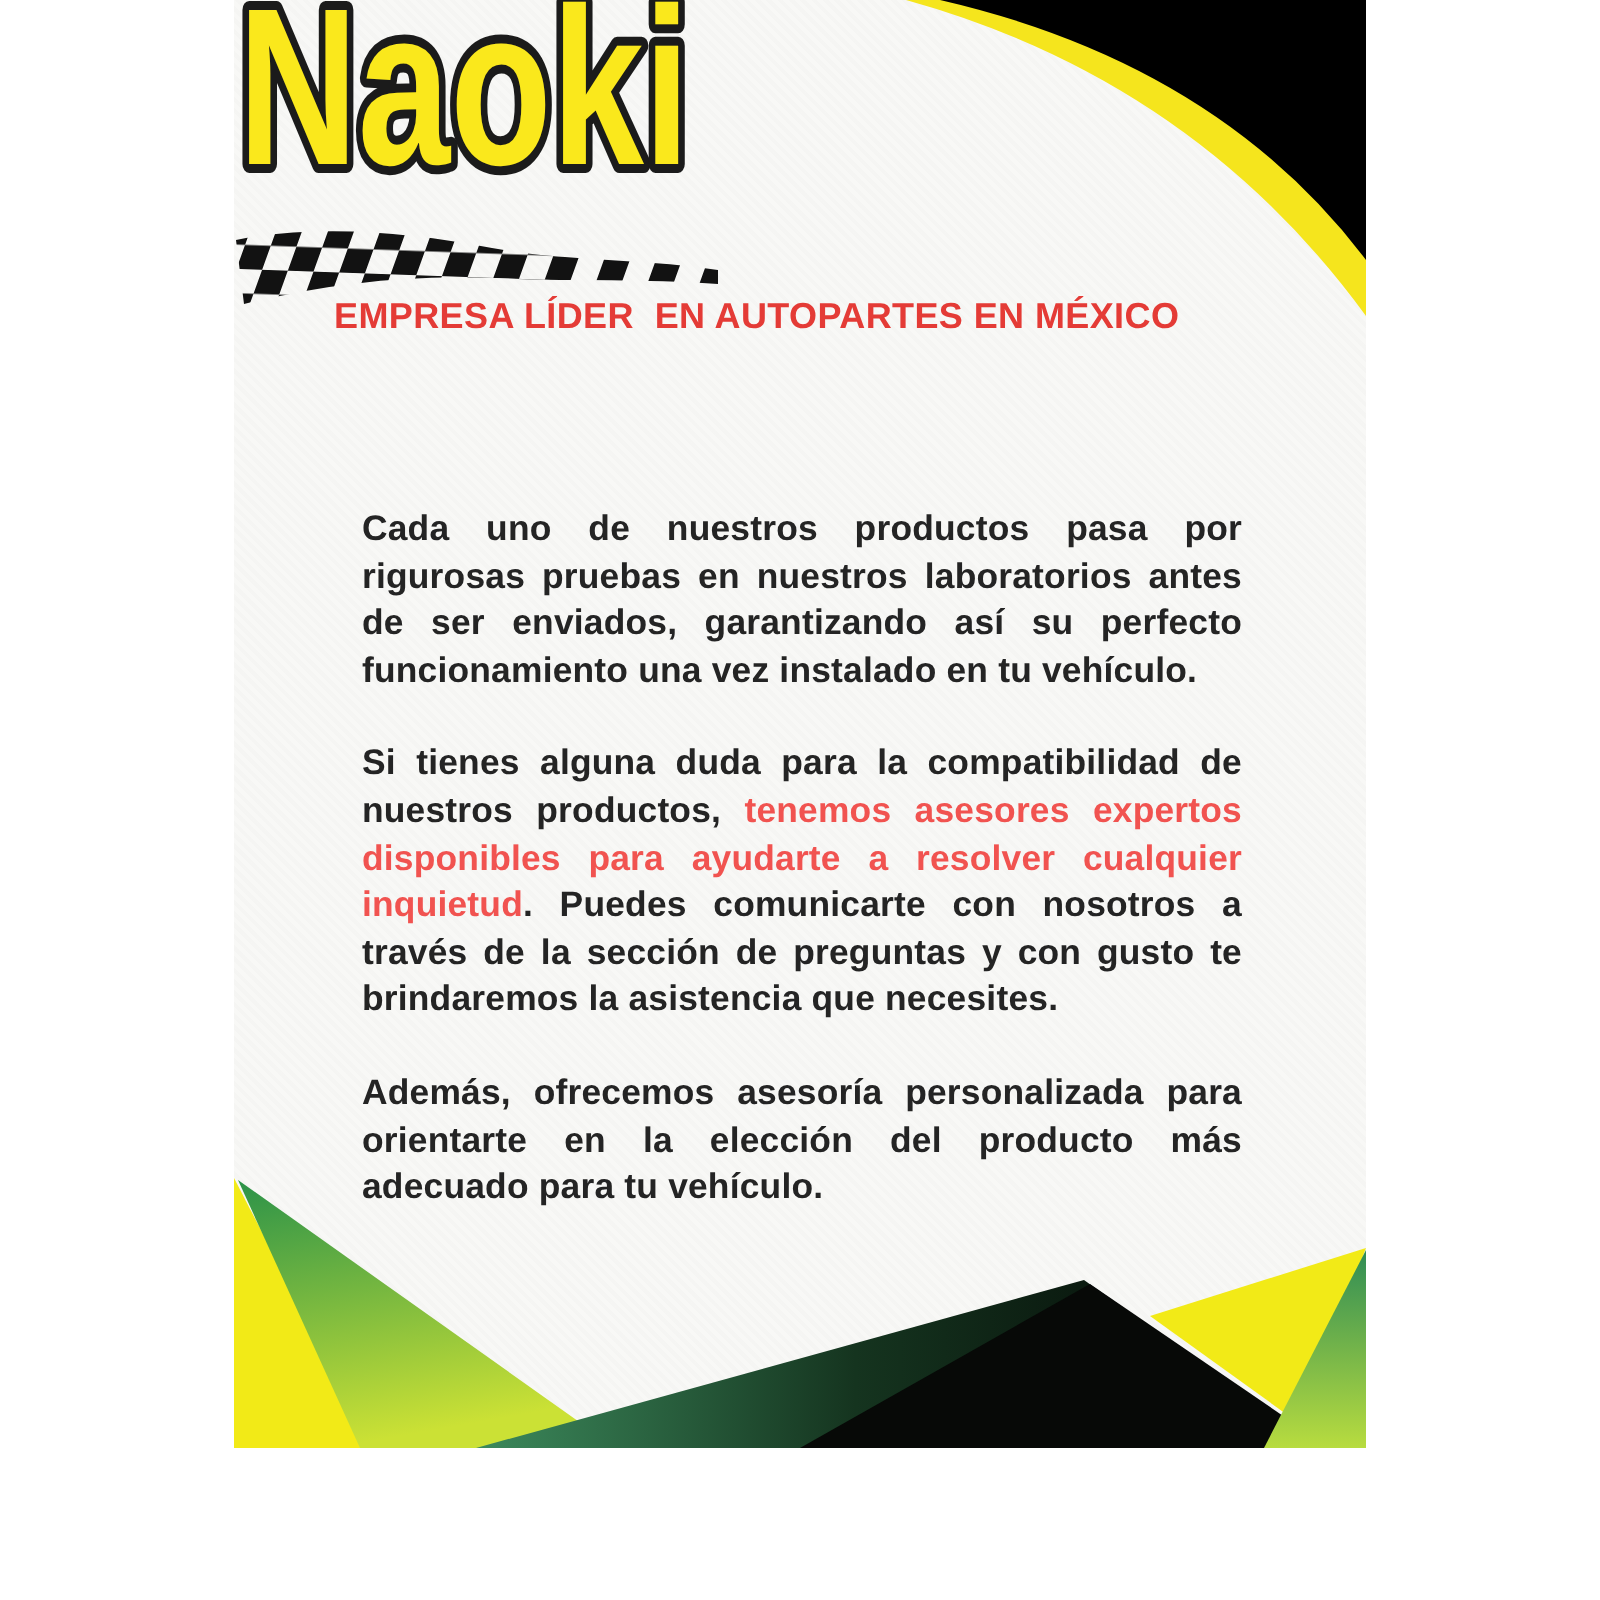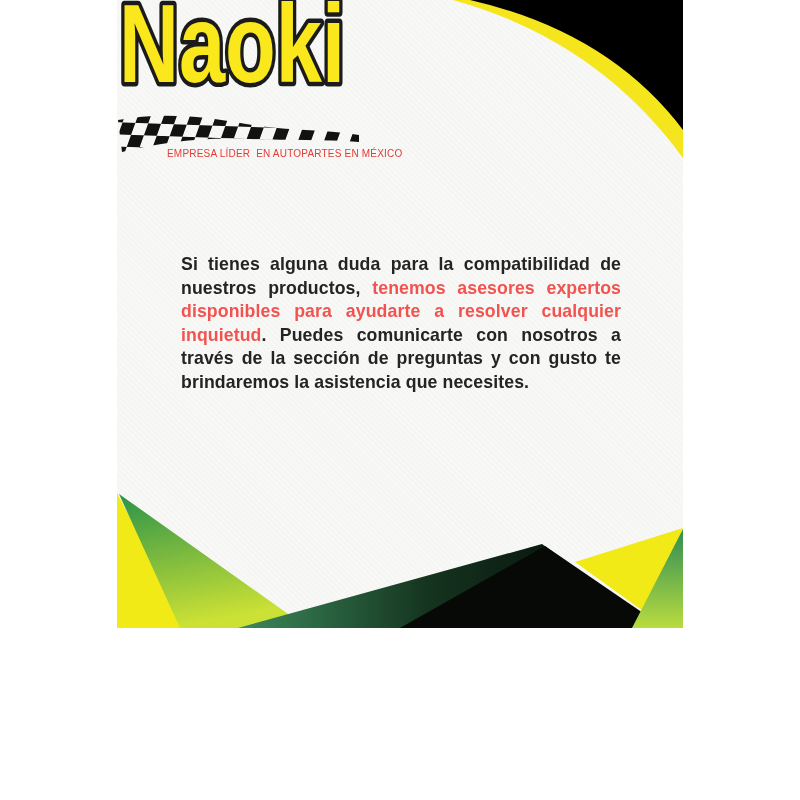--- a/index.html
+++ b/index.html
@@ -4,37 +4,37 @@
 <style>
   * { margin:0; padding:0; box-sizing:border-box; }
   html,body { width:800px; height:800px; }
   body {
     background:#ffffff;
     font-family:"Liberation Sans", sans-serif;
     position:relative;
     overflow:hidden;
   }
   .flyer {
-    position:absolute; left:117px; top:0; width:566px; height:628px;
+    position:absolute; left:117px; top:0; width:566px; height:724px;
     background:var(--flyer-bg,#f8f8f6);
     background-image:repeating-linear-gradient(45deg, rgba(0,0,0,0.012) 0 2px, transparent 2px 4px);
     overflow:hidden;
   }
   .corner-svg { position:absolute; top:0; right:0; display:block; }
   .bottom-svg { position:absolute; bottom:0; left:0; display:block; }
   .logo-svg { position:absolute; left:-4px; top:-2px; display:block; }
   .brand-subtitle {
     position:absolute; left:5px; top:92px;
     font-size:19px; font-weight:700; letter-spacing:2.5px;
     color:#161616; white-space:pre;
   }
   .flag-svg { position:absolute; left:-3px; top:110px; display:block; }
   .brand-tagline {
     position:absolute; left:5px; top:148px;
-    font-size:10px; font-weight:400; letter-spacing:0.2px;
+    font-size:18px; font-weight:700; letter-spacing:0.2px;
     color:var(--tag,#E43B36); white-space:pre-wrap;padding-left:45px;
   }
   .section-heading {
     position:absolute; left:64px; top:194px;
     font-size:30px; font-weight:800; letter-spacing:0.3px;
     color:var(--heading,#EE393C);
   }
   .paras {
     position:absolute; left:64px; top:253px; width:440px;
   }
@@ -69,21 +69,23 @@
         <rect x="13" y="12" width="13" height="12" fill="#121212"></rect>
       </pattern>
     </defs>
     <path d="M4,10 C45,2 90,6 132,14 C170,21 205,19 245,25 L245,32 C205,29 170,31 132,29 C92,27 48,32 8,42 Z" fill="url(#chk)"></path>
   </svg>
 
   <div class="brand-tagline">EMPRESA LÍDER  EN AUTOPARTES EN MÉXICO</div>
 
 
   <div class="paras">
+      <p><span class="seg-dark">Cada uno de nuestros productos pasa por rigurosas pruebas en nuestros laboratorios antes de ser enviados, garantizando así su perfecto funcionamiento una vez instalado en tu vehículo.</span></p>
       <p><span class="seg-dark">Si tienes alguna duda para la compatibilidad de nuestros productos, </span><span class="seg-red">tenemos asesores expertos disponibles para ayudarte a resolver cualquier inquietud</span><span class="seg-dark">. Puedes comunicarte con nosotros a través de la sección de preguntas y con gusto te brindaremos la asistencia que necesites.</span></p>
+      <p><span class="seg-dark">Además, ofrecemos asesoría personalizada para orientarte en la elección del producto más adecuado para tu vehículo.</span></p>
     </div>
 
   <svg class="bottom-svg" width="566" height="160" viewBox="0 640 566 160">
     <defs>
       <linearGradient id="gradLG" x1="0" y1="0" x2="0.25" y2="1">
         <stop offset="0" stop-color="#2B9249"></stop>
         <stop offset="1" stop-color="#CBE135"></stop>
       </linearGradient>
       <linearGradient id="gradWedge" x1="0" y1="0" x2="1" y2="0">
         <stop offset="0" stop-color="#3C8A5C"></stop>

